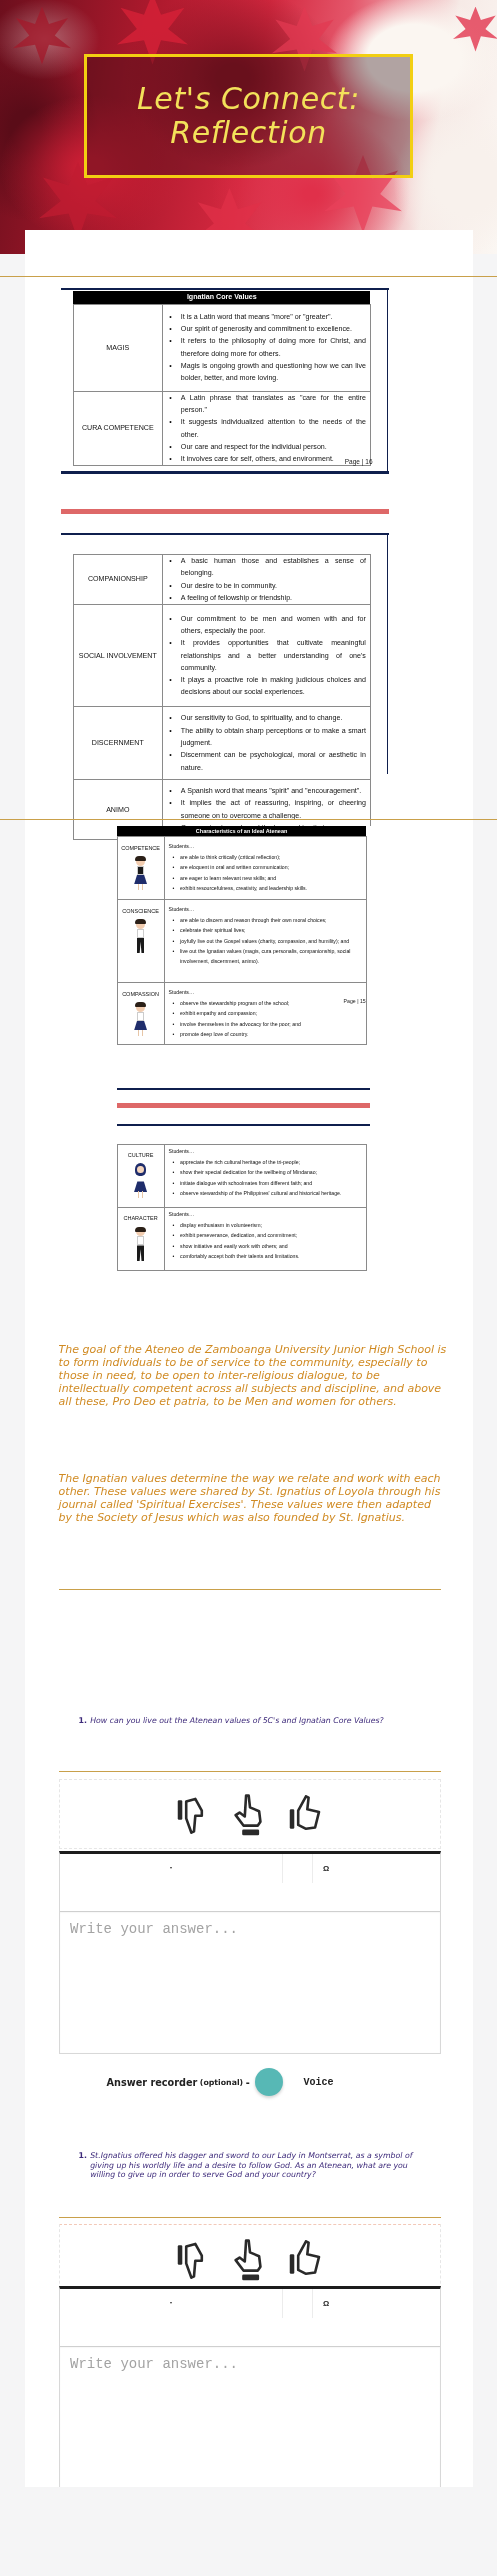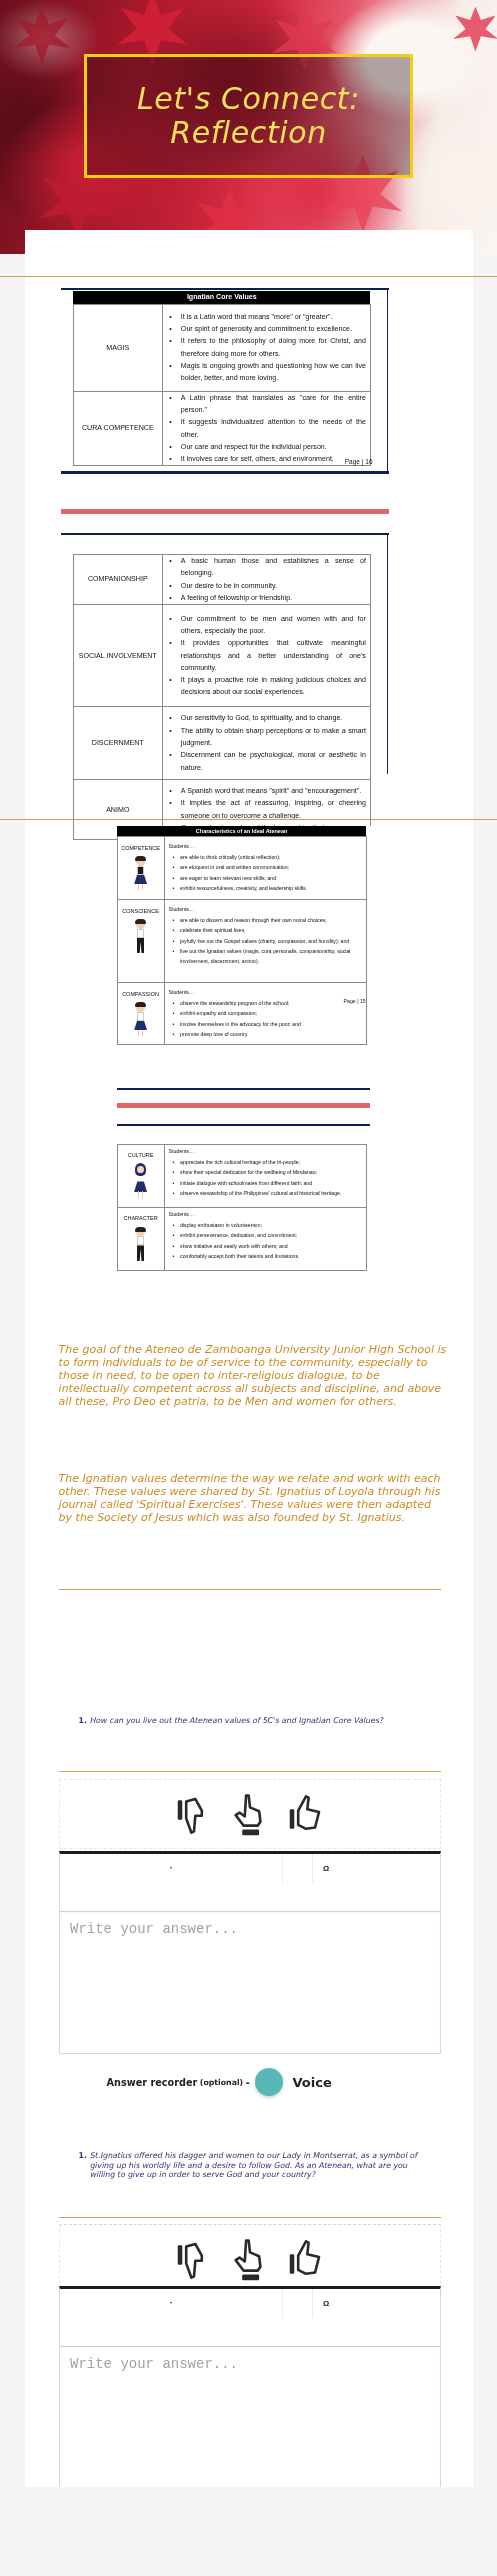--- a/index.html
+++ b/index.html
@@ -143,21 +143,21 @@
       position: absolute; left: 34px; height: 30px; display: flex; align-items: center;
       font-family: "DejaVu Sans", sans-serif; color: #222;
     }
     .recorder .lbl { font-weight: bold; font-size: 9.7px; margin-left: 48px; }
     .recorder .opt { font-weight: bold; font-size: 7.8px; margin-left: 2.6px; }
     .recorder .dash { font-weight: bold; font-size: 9.7px; margin-left: 2.6px; }
     .rec-btn {
       width: 28.5px; height: 28.5px; border-radius: 50%; background: #57b8b5; margin-left: 5.2px;
       box-shadow: 0 1.9px 3.2px rgba(0,0,0,.18); cursor: pointer;
     }
-    .recorder .voice { font-weight: bold; font-size: 13px; margin-left: 9px; }
+    .recorder .voice { font-weight: bold; font-size: 10px; margin-left: 20px; font-family: Liberation Mono, monospace; }
 
     .footer-band { position: absolute; left: 0; top: 2487px; width: 497px; height: 89px; background: #f5f5f6; }
   </style>
 </head>
 <body>
 
 <div class="hero">
   <div class="hero-leaf" style="left:13px;top:6.5px;width:58px;height:58px;background:#a3182a"></div>
   <div class="hero-leaf" style="left:117px;top:-6.5px;width:71px;height:71px;"></div>
   <div class="hero-leaf" style="left:272px;top:6.5px;width:65px;height:65px;background:#e23a52"></div>
@@ -446,21 +446,21 @@
   <div class="recorder" style="top:1837px;">
     <span class="lbl">Answer recorder</span>
     <span class="opt">(optional)</span>
     <span class="dash">-</span>
     <div class="rec-btn"></div>
     <span class="voice">Voice</span>
   </div>
 
   <div class="question" style="top:1921px;">
     <span class="num">1.</span>
-    <span>St.Ignatius offered his dagger and women to our Lady in Montserrat, as a symbol of giving up his worldly life and a desire to follow God. As an Atenean, what are you willing to give up in order to serve God and your country?</span>
+    <span>St.Ignatius offered his dagger and sword to our Lady in Montserrat, as a symbol of giving up his worldly life and a desire to follow God. As an Atenean, what are you willing to give up in order to serve God and your country?</span>
   </div>
   <div class="gold-rule" style="left:34px;top:1987px;width:382px;height:0.6px;"></div>
   <div class="reactions" style="top:1994px;border-top-color:#f3c9b8;">
     <div class="react">
       <svg width="34" height="39" viewBox="0 0 52 60">
           <rect x="1" y="8" width="7" height="30" rx="2" fill="#2a2a2a"></rect>
           <path d="M14 10 L28 6 L38 24 L38 32 L28 32 L26 56 L22 58 L14 36 Z" fill="none" stroke="#2a2a2a" stroke-width="4" stroke-linejoin="round"></path>
         </svg>
     </div>
     <div class="react">

